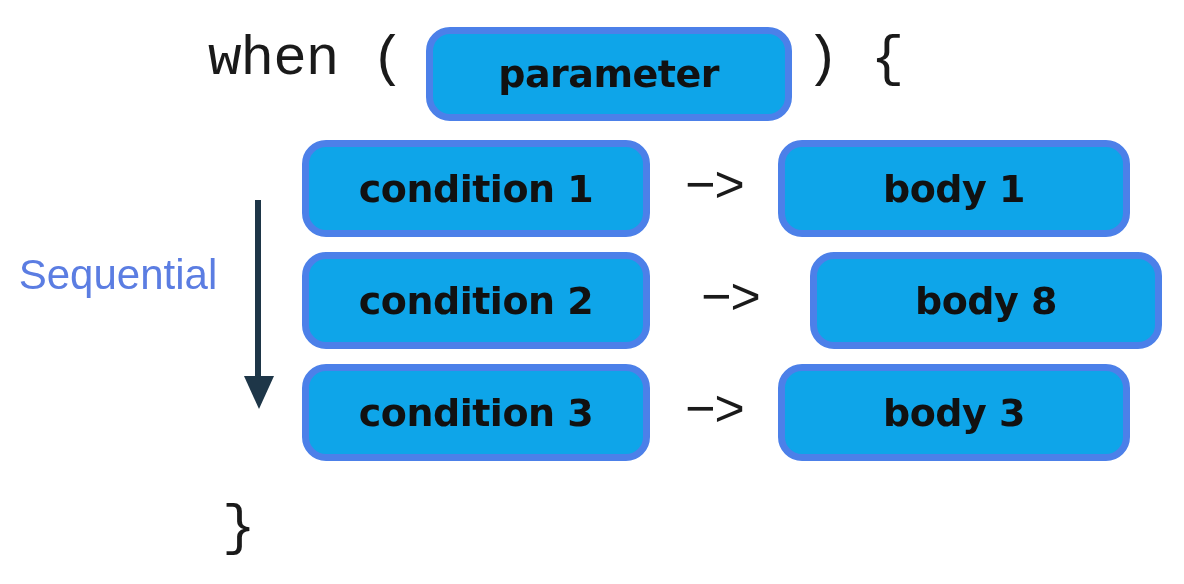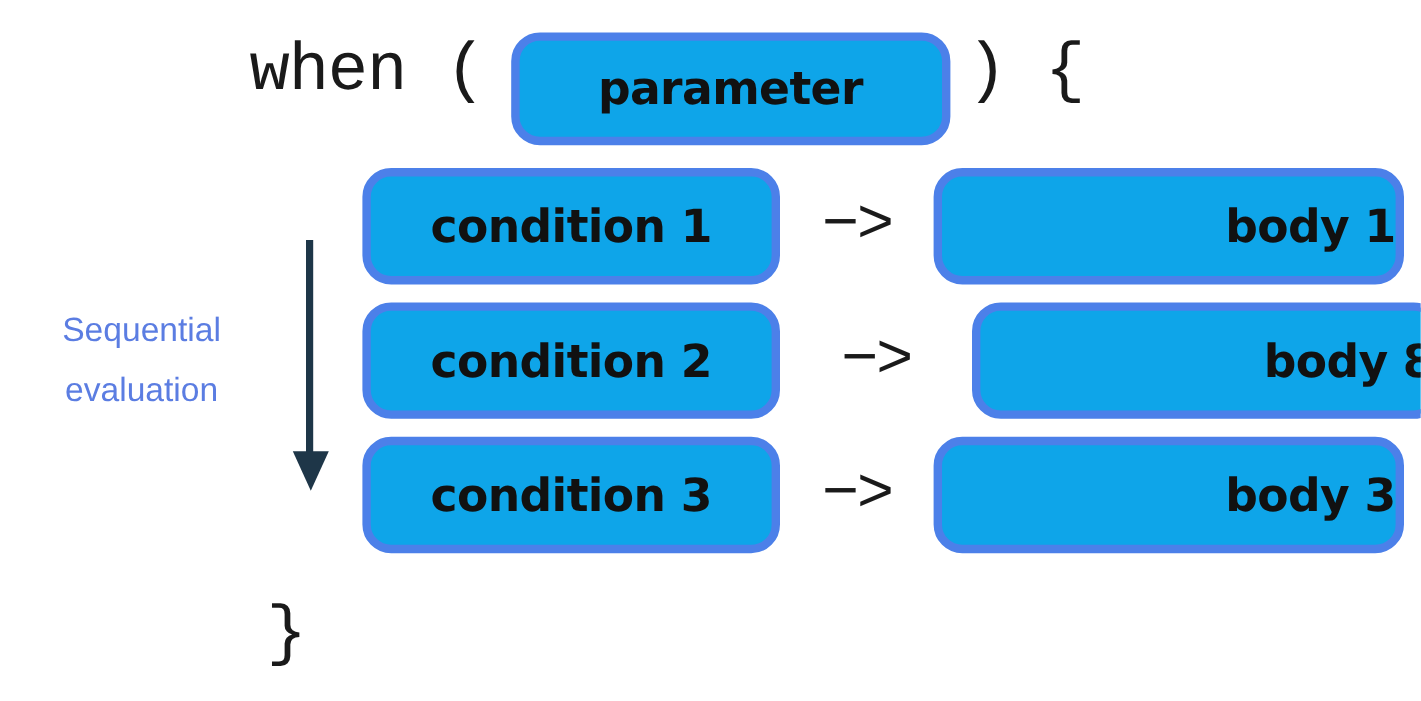--- a/index.html
+++ b/index.html
@@ -55,38 +55,38 @@
     left: 302px;
     height: 97px;
     display: flex;
     align-items: stretch;
   }
   .branch-row.r1 { top: 140px; }
   .branch-row.r2 { top: 252px; gap: 16px; }
   .branch-row.r3 { top: 364px; }
 
   .cond-box { width: 348px; }
-  .body-box { width: 392px; justify-content: flex-end; }
+  .body-box { width: 352px; }
 
   .arrow-cell {
     width: 128px;
     display: flex;
     align-items: center;
     justify-content: center;
   }
   .arrow-cell .code { font-size: 52px; letter-spacing: -2px; }
 
   .annotation {
     position: absolute;
     left: 8px;
     top: 250px;
     width: 220px;
     text-align: center;
     font-family: "Liberation Sans", sans-serif;
-    font-size: 28px;
+    font-size: 42px;
     line-height: 50px;
     color: var(--annotation-text, #5b7de2);
   }
   .annotation span { display: block; }
 
   .seq-arrow-shaft {
     position: absolute;
     left: 255px;
     top: 200px;
     width: 6px;
@@ -154,21 +154,20 @@
     <div class="arrow-cell">
       <span class="code">−&gt;</span>
     </div>
     <div class="box body-box">
       <span class="box-label">body 3</span>
     </div>
   </div>
 
   <div class="annotation">
     <span>Sequential</span>
-    <span>evaluation</span>
   </div>
 
   <div class="seq-arrow-shaft"></div>
   <div class="seq-arrow-head"></div>
 
   <span class="code closing-brace">}</span>
 
 </div>
 
 </body></html>

